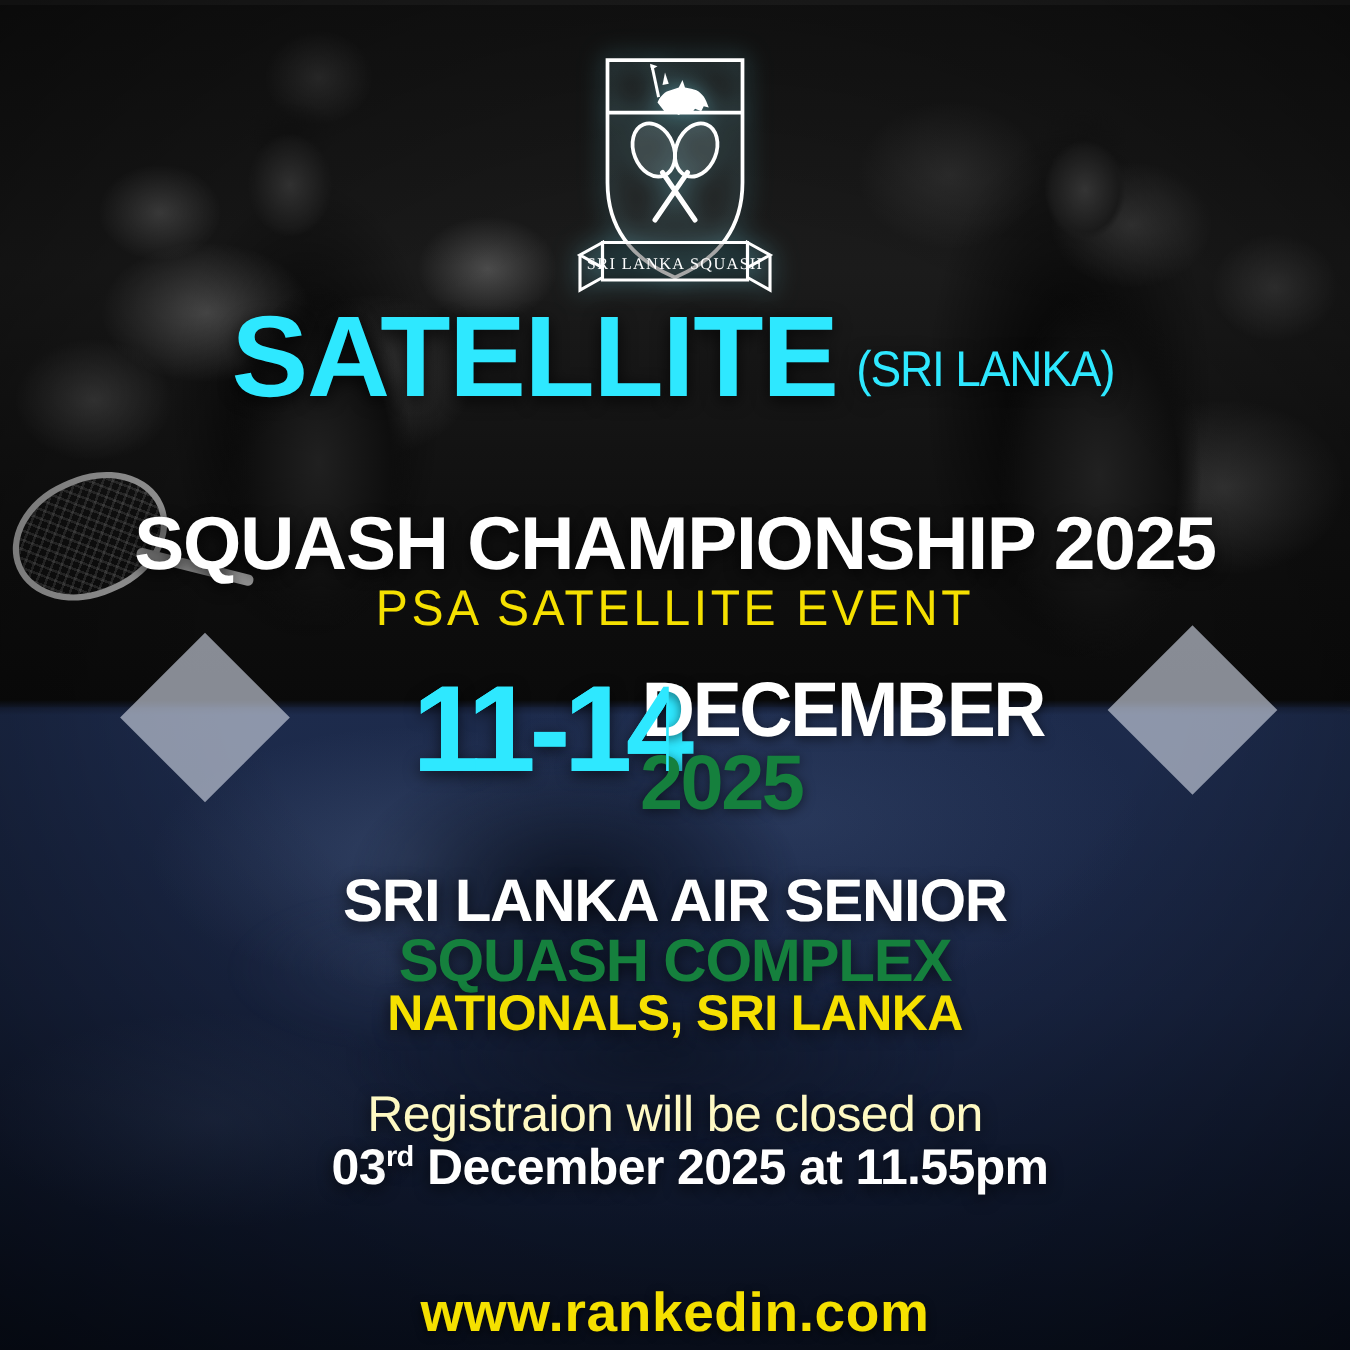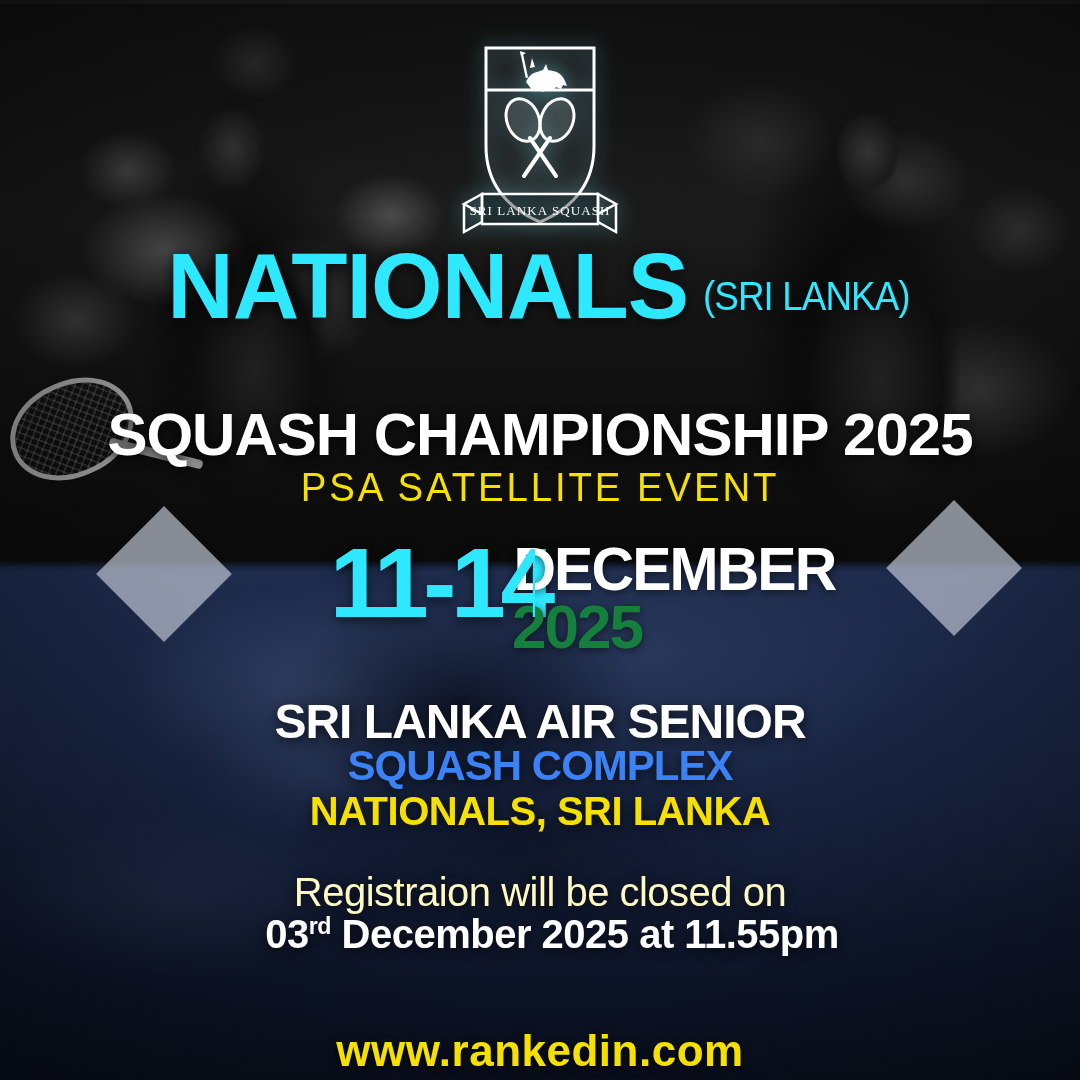--- a/index.html
+++ b/index.html
@@ -171,21 +171,21 @@
     clip-path:polygon(0 0, 205px 0, 205px 120px, 0 120px);
   }
 
   .t-venue1{
     top:694px;
     font-size:48px;font-weight:bold;color:#ffffff;letter-spacing:-1px;
     text-shadow:0 3px 12px rgba(0,0,0,.7);
   }
   .t-venue2{
     top:742px;
-    font-size:42px;font-weight:bold;color:#3b82f6;letter-spacing:-1px;
+    font-size:48px;font-weight:bold;color:#15803d;letter-spacing:-1px;
     text-shadow:0 3px 12px rgba(0,0,0,.7);
   }
   .t-city{
     top:789px;
     font-size:40px;font-weight:bold;color:#f5e000;letter-spacing:-.5px;
     text-shadow:0 3px 12px rgba(0,0,0,.7);
   }
 
   .t-reg1{
     top:870px;
@@ -251,21 +251,21 @@
       <path d="M22 152 L4 162 L22 172 Z M138 152 L156 162 L138 172 Z" fill="none" stroke="#ffffff" stroke-width="2.5"></path>
       <path d="M4 162 L4 190 L22 180 M156 162 L156 190 L138 180" fill="none" stroke="#ffffff" stroke-width="2.5"></path>
       <text x="80" y="173" text-anchor="middle" fill="#ffffff" font-family="'Liberation Serif', serif" font-size="13" letter-spacing="1.1">SRI LANKA SQUASH</text>
     </svg>
   </div>
 
   <div class="stack">
 
     <div class="center t-title">
       <span class="l2">
-        <span>NATIONALS</span><span class="t-sub-country">(SRI LANKA)</span>
+        <span>SATELLITE</span><span class="t-sub-country">(SRI LANKA)</span>
       </span>
     </div>
 
     <div class="center t-champ">SQUASH CHAMPIONSHIP 2025</div>
 
     <div class="center t-psa">PSA SATELLITE EVENT</div>
 
     <div class="daterow">
       <div class="dates">11-14</div>
       <div class="month">DECEMBER</div>

